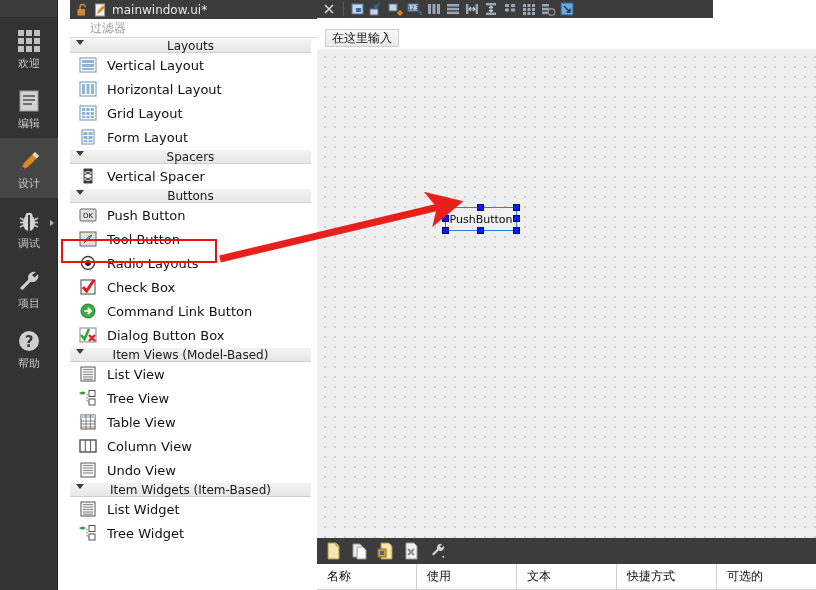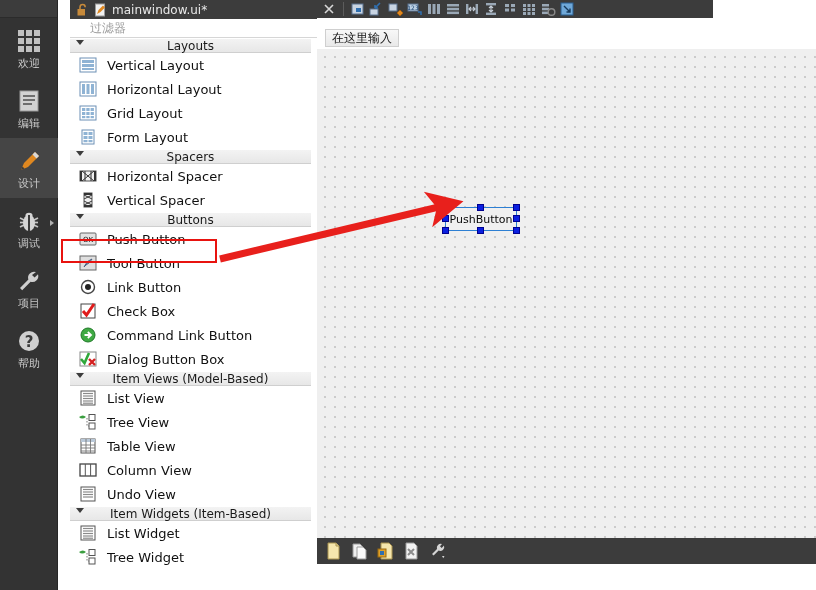--- a/index.html
+++ b/index.html
@@ -418,31 +418,20 @@
         </svg>
         <span class="w-label">Form Layout</span>
       </div>
 
       <div class="cat-row">
         <span class="chev"></span>
         <span class="cat-label">Spacers</span>
       </div>
       <div class="w-row">
         <svg class="w-ico" viewBox="0 0 20 18">
-          <rect x="2" y="4" width="16" height="10" fill="#efefef" stroke="#555"></rect>
-          <g stroke="#333" stroke-width="1">
-              <path d="M4 4 L16 14 M16 4 L4 14 M7 4 L7 14 M13 4 L13 14"></path>
-            </g>
-          <rect x="2" y="4" width="2" height="10" fill="#333"></rect>
-            <rect x="16" y="4" width="2" height="10" fill="#333"></rect>
-        </svg>
-        <span class="w-label">Horizontal Spacer</span>
-      </div>
-      <div class="w-row">
-        <svg class="w-ico" viewBox="0 0 20 18">
           <rect x="6" y="2" width="8" height="14" fill="#efefef" stroke="#555"></rect>
           <g stroke="#333" stroke-width="1">
               <path d="M6 4 L14 8 M14 4 L6 8 M6 10 L14 14 M14 10 L6 14"></path>
             </g>
           <rect x="6" y="2" width="8" height="2" fill="#333"></rect>
             <rect x="6" y="14" width="8" height="2" fill="#333"></rect>
         </svg>
         <span class="w-label">Vertical Spacer</span>
       </div>
 
@@ -462,21 +451,21 @@
           <rect x="2" y="2" width="16" height="14" fill="#dfdfdf" stroke="#666"></rect>
           <path d="M6 13 q3 -7 8 -8 q-2 4 -6 6 z" fill="#8aa0b8" stroke="#4a6080"></path>
         </svg>
         <span class="w-label">Tool Button</span>
       </div>
       <div class="w-row">
         <svg class="w-ico" viewBox="0 0 20 18">
           <circle cx="10" cy="9" r="6.5" fill="#fff" stroke="#444" stroke-width="1.4"></circle>
           <circle cx="10" cy="9" r="3" fill="#222"></circle>
         </svg>
-        <span class="w-label">Link Button</span>
+        <span class="w-label">Radio Layouts</span>
       </div>
       <div class="w-row">
         <svg class="w-ico" viewBox="0 0 20 18">
           <rect x="3" y="2" width="14" height="14" fill="#fff" stroke="#444"></rect>
           <path d="M5 9 L8.5 13 L16 2" stroke="#e01b1b" stroke-width="3" fill="none"></path>
         </svg>
         <span class="w-label">Check Box</span>
       </div>
       <div class="w-row">
         <svg class="w-ico" viewBox="0 0 20 18">
@@ -716,20 +705,37 @@
       <svg class="bp-ico" viewBox="0 0 18 18">
         <path d="M3 1 H11 L14 4 V17 H3 Z" fill="#f2f2f2" stroke="#9a9a9a"></path>
         <path d="M5 7 L11 13 M11 7 L5 13" stroke="#8d8d8d" stroke-width="2"></path>
       </svg>
       <svg class="bp-ico" viewBox="0 0 18 18">
         <path d="M13 2 a4 4 0 0 0 -5 5 L3 12 l1.6 1.6 L9.6 8.6 A4 4 0 0 0 15 3.6 L12.7 6 L11 4.3 Z" fill="#d5d5d5"></path>
         <path d="M13 14 l2.5 0 l-1.25 2.2 z" fill="#d5d5d5"></path>
       </svg>
     </div>
 
+    <div id="bp-header">
+      <div class="bp-col" style="width:100px">
+        <span>名称</span>
+      </div>
+      <div class="bp-col" style="width:100px">
+        <span>使用</span>
+      </div>
+      <div class="bp-col" style="width:100px">
+        <span>文本</span>
+      </div>
+      <div class="bp-col" style="width:100px">
+        <span>快捷方式</span>
+      </div>
+      <div class="bp-col" style="width:99px;border-right:none">
+        <span>可选的</span>
+      </div>
+    </div>
   </div>
 
   <div id="overlay">
     <div id="hl-box"></div>
     <svg width="816" height="590" style="position:absolute;left:0;top:0">
       <defs>
         <marker id="ah" markerWidth="6" markerHeight="6" refX="2.2" refY="3" orient="auto" markerUnits="strokeWidth">
           <path d="M0,0.4 L5.2,3 L0,5.6 L1.3,3 Z" fill="#e8201c"></path>
         </marker>
       </defs>

